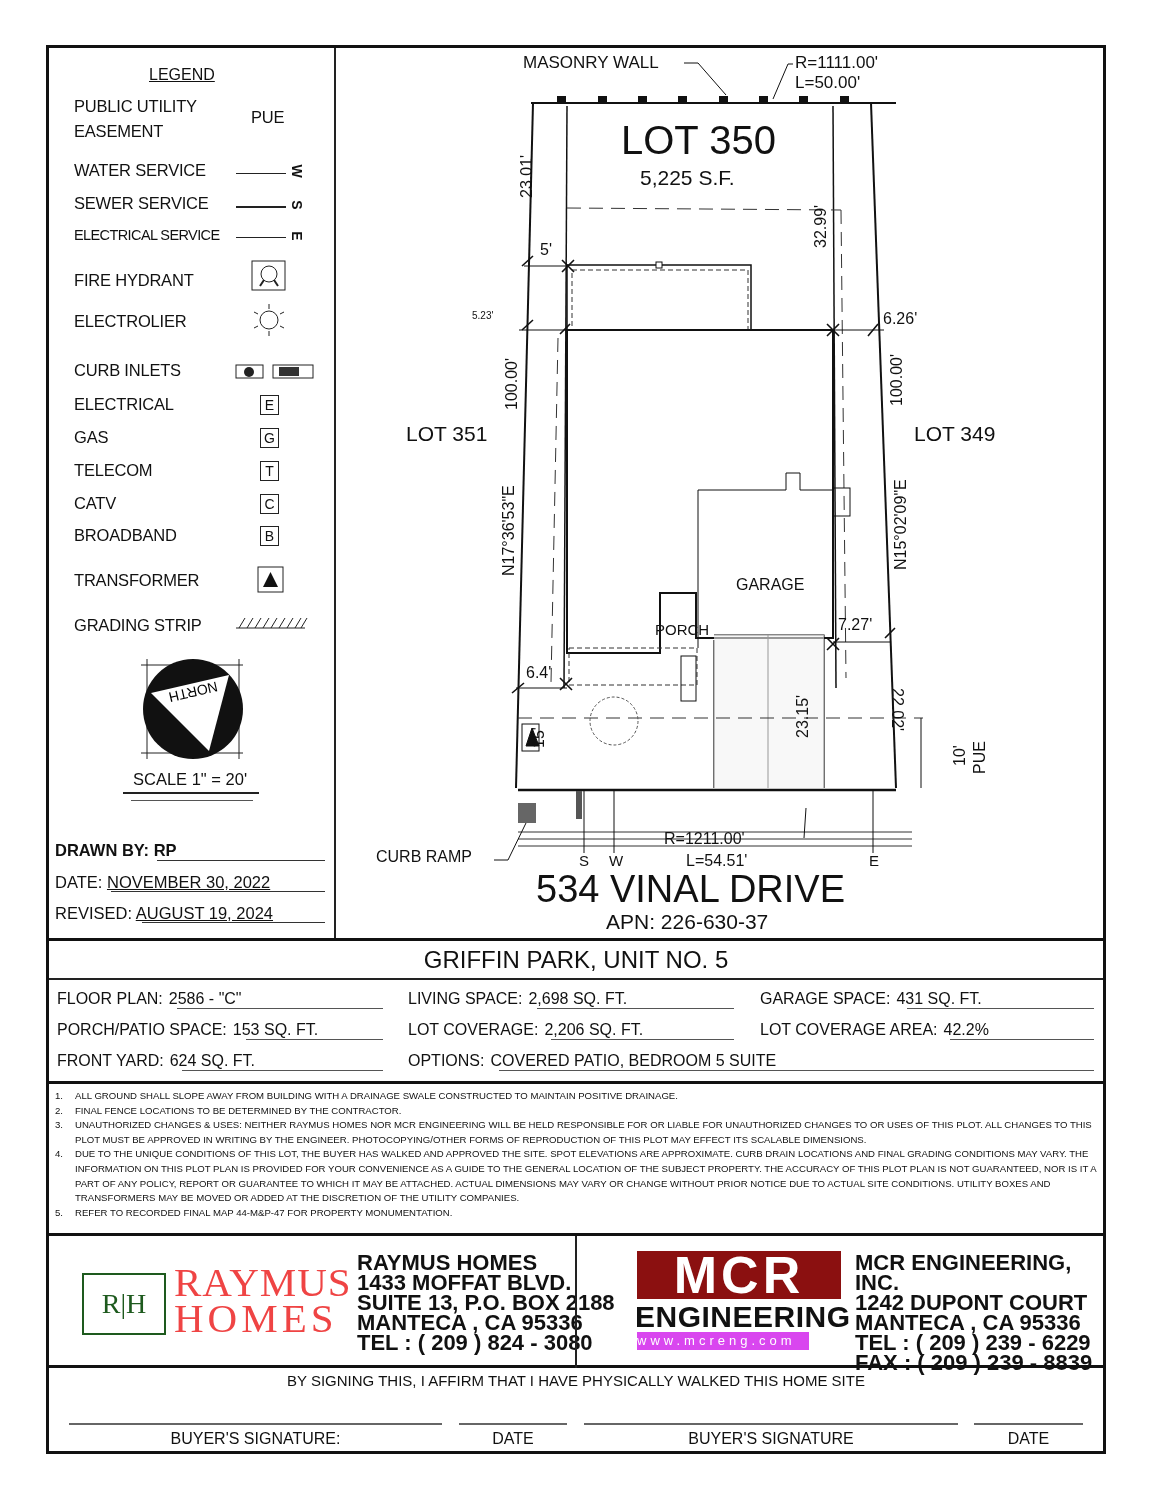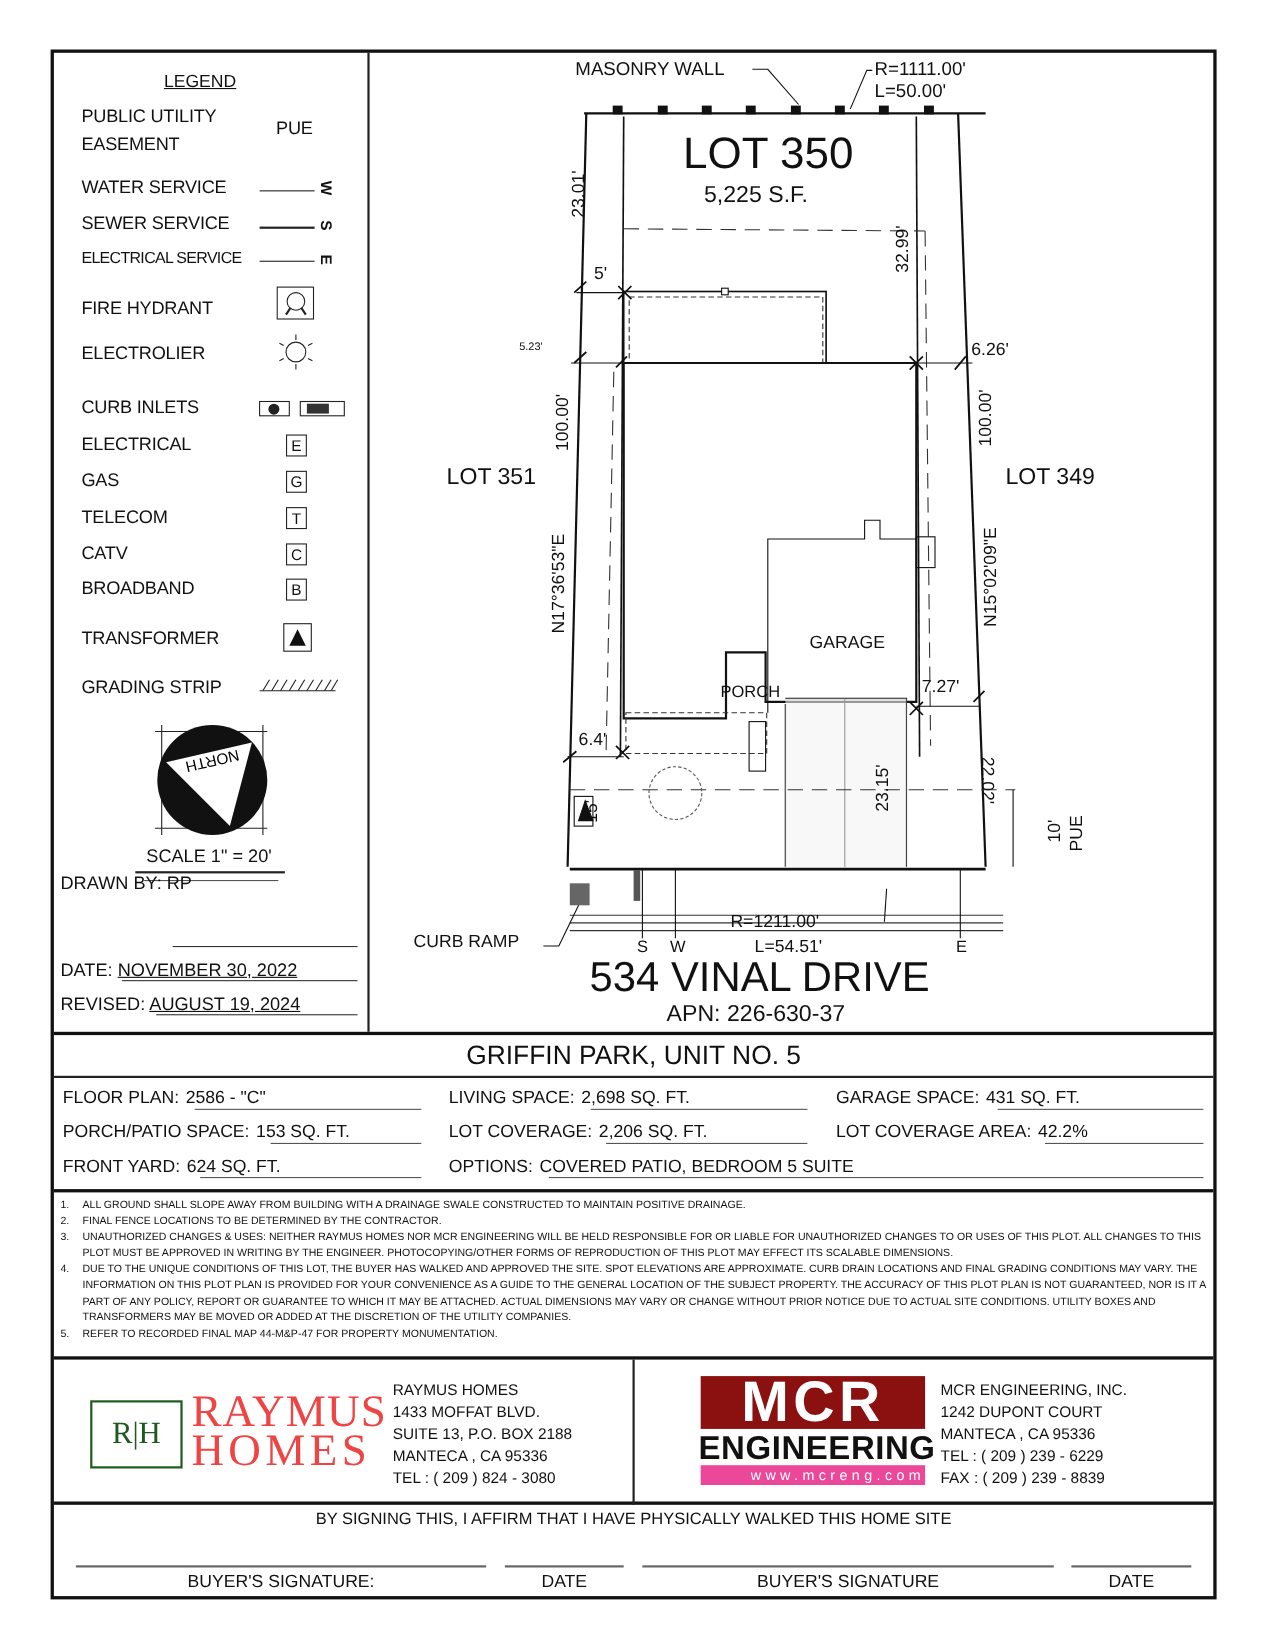--- a/index.html
+++ b/index.html
@@ -21,21 +21,21 @@
   .sub-title { position: absolute; left: 0; top: 890px; width: 1054px; height: 42px; border-top: 3px solid #111; border-bottom: 2px solid #222; text-align: center; font-size: 24px; line-height: 38px; }
   .specs { position: absolute; left: 0; top: 932px; width: 1054px; height: 104px; border-bottom: 3px solid #111; }
   .spec { position: absolute; font-size: 16px; white-space: nowrap; }
   .spec .v { margin-left: 6px; }
   .spec-line { position: absolute; height: 1px; background: #555; }
   .notes { position: absolute; left: 0; top: 1036px; width: 1054px; height: 152px; border-bottom: 3px solid #111; font-size: 9.6px; padding: 5px 0 0 6px; line-height: 14.6px; }
   .notes .nrow { display: flex; }
   .notes .num { width: 20px; flex: none; }
   .companies { position: absolute; left: 0; top: 1188px; width: 1054px; height: 132px; border-bottom: 3px solid #111; }
   .comp-div { position: absolute; left: 526px; top: 0; width: 2px; height: 132px; background: #222; }
-  .addr { position: absolute; font-size: 14px; line-height: 20px; }
+  .addr { position: absolute; font-size: 22px; line-height: 20px; font-weight: bold; }
   .sign { position: absolute; left: 0; top: 1320px; width: 1054px; height: 86px; }
   .sign .aff { position: absolute; left: 0; width: 100%; top: 4px; text-align: center; font-size: 15px; }
   .sig-line { position: absolute; top: 55px; height: 2px; background: #666; }
   .sig-label { position: absolute; top: 62px; font-size: 16px; text-align: center; }
 </style>
 </head>
 <body>
 
 <div class="sheet">
 
@@ -114,21 +114,21 @@
       <line x1="10" y1="6" x2="10" y2="106" stroke="#222"></line>
       <line x1="102" y1="6" x2="102" y2="106" stroke="#222"></line>
       <circle cx="56" cy="56" r="50" fill="#111"></circle>
       <polygon points="14,40 92,22 72,98" fill="#fff"></polygon>
       <text x="56" y="42" font-size="14" text-anchor="middle" transform="rotate(167 56 38)" font-family="Liberation Sans, sans-serif">NORTH</text>
     </svg>
     <div class="abs" style="left:84px;top:722px;font-size:16.5px;">SCALE 1" = 20'</div>
     <div class="abs" style="left:74px;top:744px;width:136px;height:2px;background:#222;"></div>
     <div class="abs" style="left:82px;top:752px;width:122px;height:1px;background:#555;"></div>
 
-    <div class="meta-row" style="top:746px;">
+    <div class="meta-row" style="top:793px;font-weight:bold;">
       <span>DRAWN BY:</span> <span>RP</span>
     </div>
     <div class="meta-line" style="left:108px;top:812px;width:168px;"></div>
     <div class="meta-row" style="top:825px;">
       <span>DATE:</span> <span class="val">NOVEMBER 30, 2022</span>
     </div>
     <div class="meta-line" style="left:62px;top:843px;width:214px;"></div>
     <div class="meta-row" style="top:856px;">
       <span>REVISED:</span> <span class="val">AUGUST 19, 2024</span>
     </div>
@@ -306,21 +306,21 @@
       <div>RAYMUS HOMES</div>
       <div>1433 MOFFAT BLVD.</div>
       <div>SUITE 13, P.O. BOX 2188</div>
       <div>MANTECA ,   CA   95336</div>
       <div>TEL :  ( 209 ) 824 - 3080</div>
     </div>
     <div class="comp-div"></div>
 
     <div class="abs" style="left:588px;top:15px;width:204px;height:48px;background:#8b1010;color:#fff;font-size:52px;font-weight:bold;text-align:center;line-height:48px;letter-spacing:4px;font-family:'Liberation Sans',sans-serif;">MCR</div>
     <div class="abs" style="left:586px;top:64px;width:208px;font-size:30px;font-weight:bold;text-align:center;letter-spacing:0.5px;">ENGINEERING</div>
-    <div class="abs" style="left:588px;top:96px;width:204px;height:18px;background:#ec4899;color:#fff;font-size:13px;text-align:right;line-height:18px;letter-spacing:4px;">www.mcreng.com</div>
+    <div class="abs" style="left:588px;top:96px;width:172px;height:18px;background:#d946ef;color:#fff;font-size:13px;text-align:left;line-height:18px;letter-spacing:4px;">www.mcreng.com</div>
     <div class="addr" style="left:806px;top:17px;">
       <div>MCR ENGINEERING, INC.</div>
       <div>1242   DUPONT   COURT</div>
       <div>MANTECA ,   CA    95336</div>
       <div>TEL :  ( 209 ) 239 - 6229</div>
       <div>FAX :  ( 209 ) 239 - 8839</div>
     </div>
   </div>
 
   <div class="sign">

